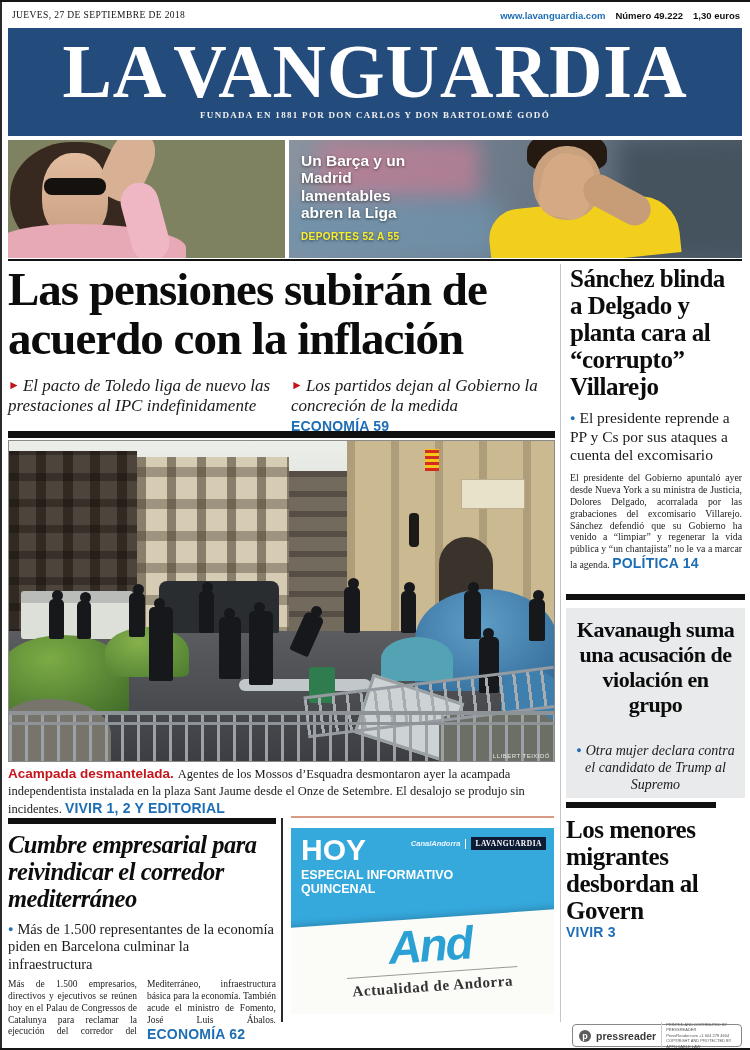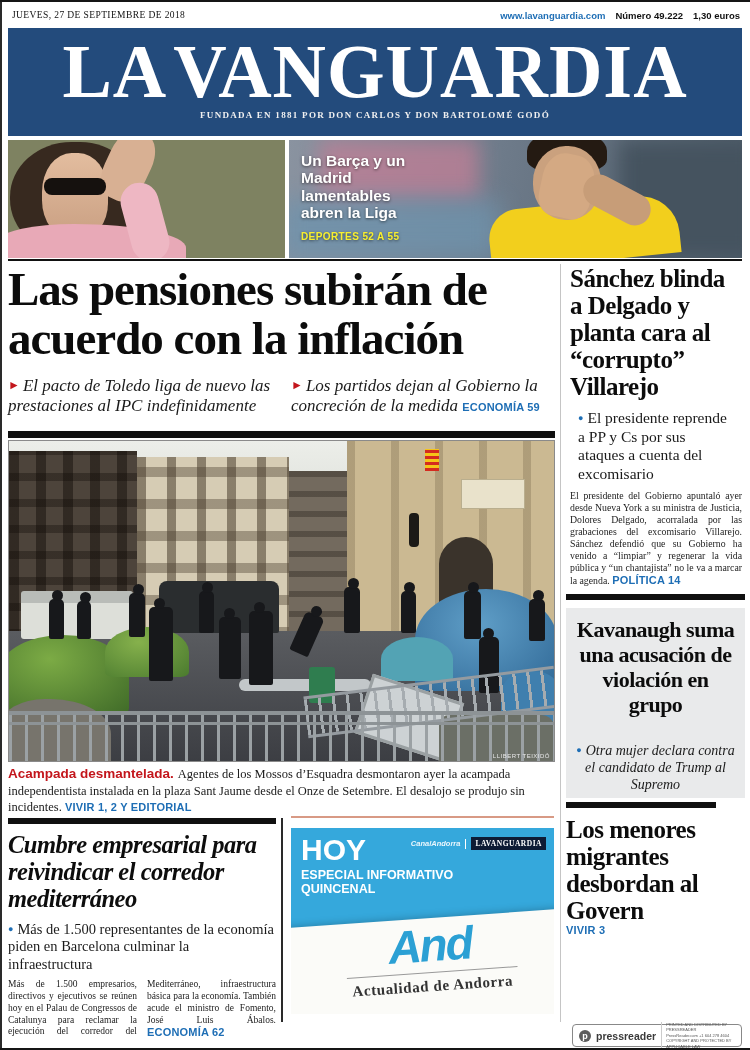--- a/index.html
+++ b/index.html
@@ -31,21 +31,21 @@
   .t-sec{margin-top:9px;font-size:10px;color:#f8ef2f;letter-spacing:.4px;}
   .art{position:absolute;}
 
   
   #rule1{position:absolute;left:8px;top:257px;width:734px;height:2px;background:#111;}
   #lead{position:absolute;left:8px;top:263px;width:546px;}
   #lead h1{margin:0;font-size:47px;line-height:1.04;font-weight:bold;letter-spacing:-1px;color:#0c0c0c;}
   .deck{display:flex;gap:20px;margin-top:13px;}
   .deck p{margin:0;width:50%;font-style:italic;font-size:17px;line-height:1.18;color:#1a1a1a;}
   .arrow{color:#c3161c;font-style:normal;font-size:12px;margin-right:3px;vertical-align:2px;}
-  .sec-link{color:#1e6eb5;font-family:"Liberation Sans",sans-serif;font-weight:bold;font-size:11px;font-style:normal;letter-spacing:.2px;white-space:nowrap;}
+  .sec-link{color:#1e6eb5;font-family:"Liberation Sans",sans-serif;font-weight:bold;font-size:14px;font-style:normal;letter-spacing:.2px;white-space:nowrap;}
 
   
   #photo-bar{position:absolute;left:8px;top:429px;width:547px;height:7px;background:#101010;}
   #photo{position:absolute;left:8px;top:438px;width:545px;height:320px;margin:0;background:#cfd2cc;overflow:hidden;border:1px solid #8a8a8a;}
   .fg{position:absolute;background:#17181b;border-radius:5px 5px 2px 2px;}
   .fg::before{content:"";position:absolute;top:-9px;left:22%;width:11px;height:11px;border-radius:50%;background:#17181b;}
   .credit{position:absolute;right:4px;bottom:2px;font-size:6px;color:#e8e8e8;font-family:"Liberation Sans",sans-serif;letter-spacing:.5px;}
 
   
   #caption{position:absolute;left:8px;top:763px;width:546px;margin:0;font-size:12.5px;line-height:1.3;color:#1a1a1a;}
@@ -73,21 +73,21 @@
   .ad-card{position:absolute;left:-14px;bottom:-22px;width:118%;height:118px;background:#fbfbf8;transform:rotate(-4deg);
            box-shadow:0 0 8px rgba(0,0,0,.28);text-align:center;color:#333;}
   .ad-and{font-size:46px;font-weight:bold;font-style:italic;color:#2ba0d4;letter-spacing:-2px;margin-top:4px;line-height:1;}
   .ad-rule{width:55%;height:1px;background:#999;margin:4px auto 5px;}
   .ad-cap{font-size:15px;font-weight:bold;font-family:"Liberation Serif",serif;letter-spacing:.6px;}
 
   
   #vdiv-right{position:absolute;left:560px;top:262px;width:1px;height:758px;background:#c5c5c5;}
   .right-head{margin:0;font-size:25px;line-height:1.08;font-weight:bold;letter-spacing:-.5px;color:#0c0c0c;}
   #story-sanchez{position:absolute;left:570px;top:263px;width:172px;height:326px;overflow:hidden;}
-  #story-sanchez .bullet{font-size:15.5px;line-height:1.2;margin:9px 8px 7px;}
+  #story-sanchez .bullet{font-size:15.5px;line-height:1.2;margin:9px 0 7px;}
   .bodytxt{margin:0;font-size:9.8px;line-height:1.22;text-align:justify;color:#222;}
 
   #story-kavanaugh{position:absolute;left:566px;top:592px;width:179px;}
   .graybox{background:#e9eaeb;height:190px;padding:10px 8px;box-sizing:border-box;text-align:center;overflow:hidden;}
   .kav-head{margin:0;font-size:22px;line-height:1.13;font-weight:bold;letter-spacing:-.5px;color:#0c0c0c;}
   .kav-bullet{font-style:italic;font-size:14px;line-height:1.2;margin:26px 0 7px;color:#1a1a1a;}
 
   #story-menores{position:absolute;left:566px;top:800px;width:179px;}
   #story-menores .story-bar{width:84%;}
   #story-menores .bullet{font-size:14.5px;line-height:1.22;}

